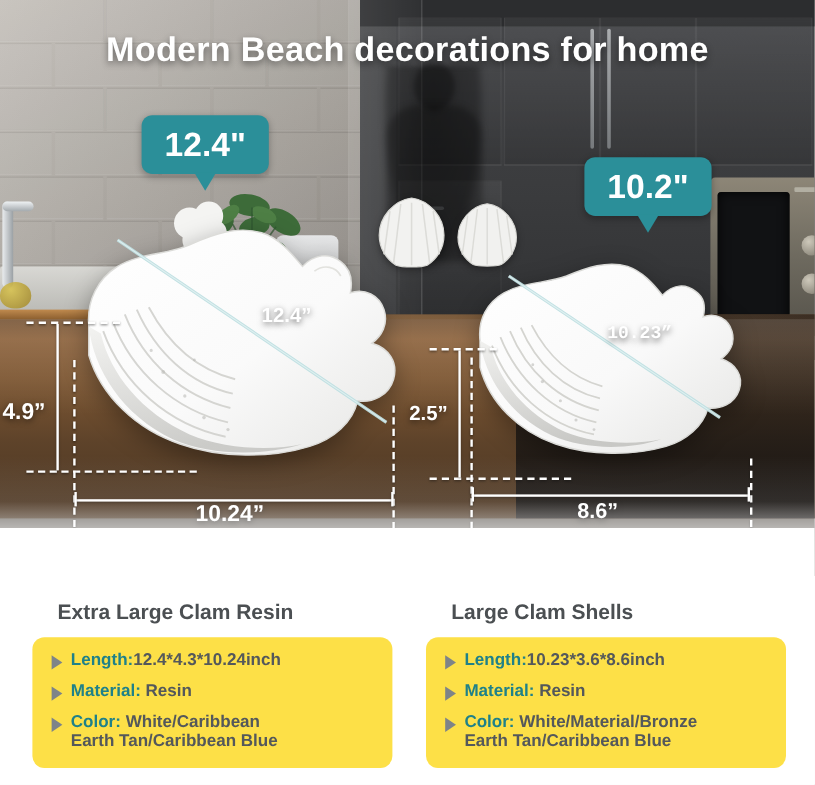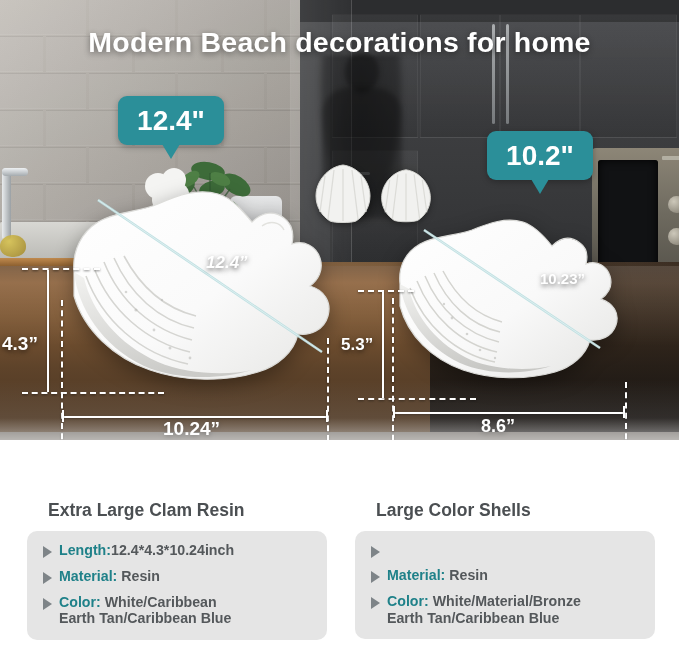--- a/index.html
+++ b/index.html
@@ -115,21 +115,21 @@
   .lower{position:absolute;left:0;top:440px;width:679px;height:214px;background:#fff;}
   .meas-badge{position:absolute;left:236px;top:14px;width:207px;height:29px;
     background:#2b8f99;border-radius:7px;display:flex;align-items:center;justify-content:center;
     color:#fff;font-weight:bold;font-size:15.5px;letter-spacing:.6px;
     box-shadow:0 2px 5px rgba(0,0,0,.18);}
 
   .card{position:absolute;top:60px;width:300px;}
   #card-xl{left:27px;}
   #card-l{left:355px;}
   .card-title{font-size:17.5px;font-weight:bold;color:#4b4f52;margin:0 0 10px 21px;}
-  .panel{background:#e5e5e5;border-radius:10px;padding:11px 10px 13px 10px;}
+  .panel{background:#fde047;border-radius:10px;padding:11px 10px 13px 10px;}
   .spec{display:flex;align-items:flex-start;margin-bottom:9px;}
   .spec:last-child{margin-bottom:0;}
   .bullet{flex:0 0 auto;width:0;height:0;margin:4px 7px 0 6px;
     border-top:6px solid transparent;border-bottom:6px solid transparent;
     border-left:9px solid #7e8488;}
   .spec-body{font-size:14.2px;line-height:1.18;font-weight:bold;color:#54585b;}
   .spec-label{color:#1f8189;}
   .spec-val{color:#54585b;}
 </style>
 </head>
@@ -372,26 +372,26 @@
 
     <div class="dashh" style="left:358px;top:290px;width:56px;"></div>
     <div class="dashh" style="left:358px;top:398px;width:118px;"></div>
     <div class="solidline" style="left:382px;top:292px;width:2px;height:106px;"></div>
     <div class="dashv" style="left:392px;top:298px;height:172px;"></div>
     <div class="dashv" style="left:625px;top:382px;height:88px;"></div>
     <div class="solidline" style="left:393px;top:412px;width:232px;height:2px;"></div>
     <div class="solidline" style="left:393px;top:406px;width:2px;height:12px;"></div>
     <div class="solidline" style="left:623px;top:406px;width:2px;height:12px;"></div>
 
-    <div class="dimtxt" style="left:206px;top:253px;font-size:17px;font-style:italic;">12.4”</div>
-    <div class="dimtxt" style="left:2px;top:333px;font-size:19px;">4.3”</div>
+    <div class="dimtxt" style="left:218px;top:253px;font-size:17px;">12.4”</div>
+    <div class="dimtxt" style="left:2px;top:333px;font-size:19px;">4.9”</div>
     <div class="dimtxt" style="left:163px;top:418px;font-size:19px;">10.24”</div>
 
-    <div class="dimtxt" style="left:540px;top:270px;font-size:15px;">10.23”</div>
-    <div class="dimtxt" style="left:341px;top:335px;font-size:17px;">5.3”</div>
+    <div class="dimtxt" style="left:506px;top:270px;font-size:15px;font-family:Liberation Mono, monospace;">10.23”</div>
+    <div class="dimtxt" style="left:341px;top:335px;font-size:17px;">2.5”</div>
     <div class="dimtxt" style="left:481px;top:416px;font-size:18px;">8.6”</div>
 
     <div class="badge" id="badge-xl">
       <span>12.4"</span>
       <span class="tip"></span>
     </div>
     <div class="badge" id="badge-l">
       <span>10.2"</span>
       <span class="tip"></span>
     </div>
@@ -422,24 +422,27 @@
           <span class="bullet"></span>
           <span class="spec-body">
             <span class="spec-label">Color:</span><span class="spec-val"> White/Caribbean</span><br>
             <span class="spec-val">Earth Tan/Caribbean Blue</span>
           </span>
         </div>
       </div>
     </div>
 
     <div class="card" id="card-l">
-      <div class="card-title">Large Color Shells</div>
+      <div class="card-title">Large Clam Shells</div>
       <div class="panel">
         <div class="spec">
           <span class="bullet"></span>
+          <span class="spec-body">
+            <span class="spec-label">Length:</span><span class="spec-val">10.23*3.6*8.6inch</span>
+          </span>
         </div>
         <div class="spec">
           <span class="bullet"></span>
           <span class="spec-body">
             <span class="spec-label">Material:</span><span class="spec-val"> Resin</span>
           </span>
         </div>
         <div class="spec">
           <span class="bullet"></span>
           <span class="spec-body">

